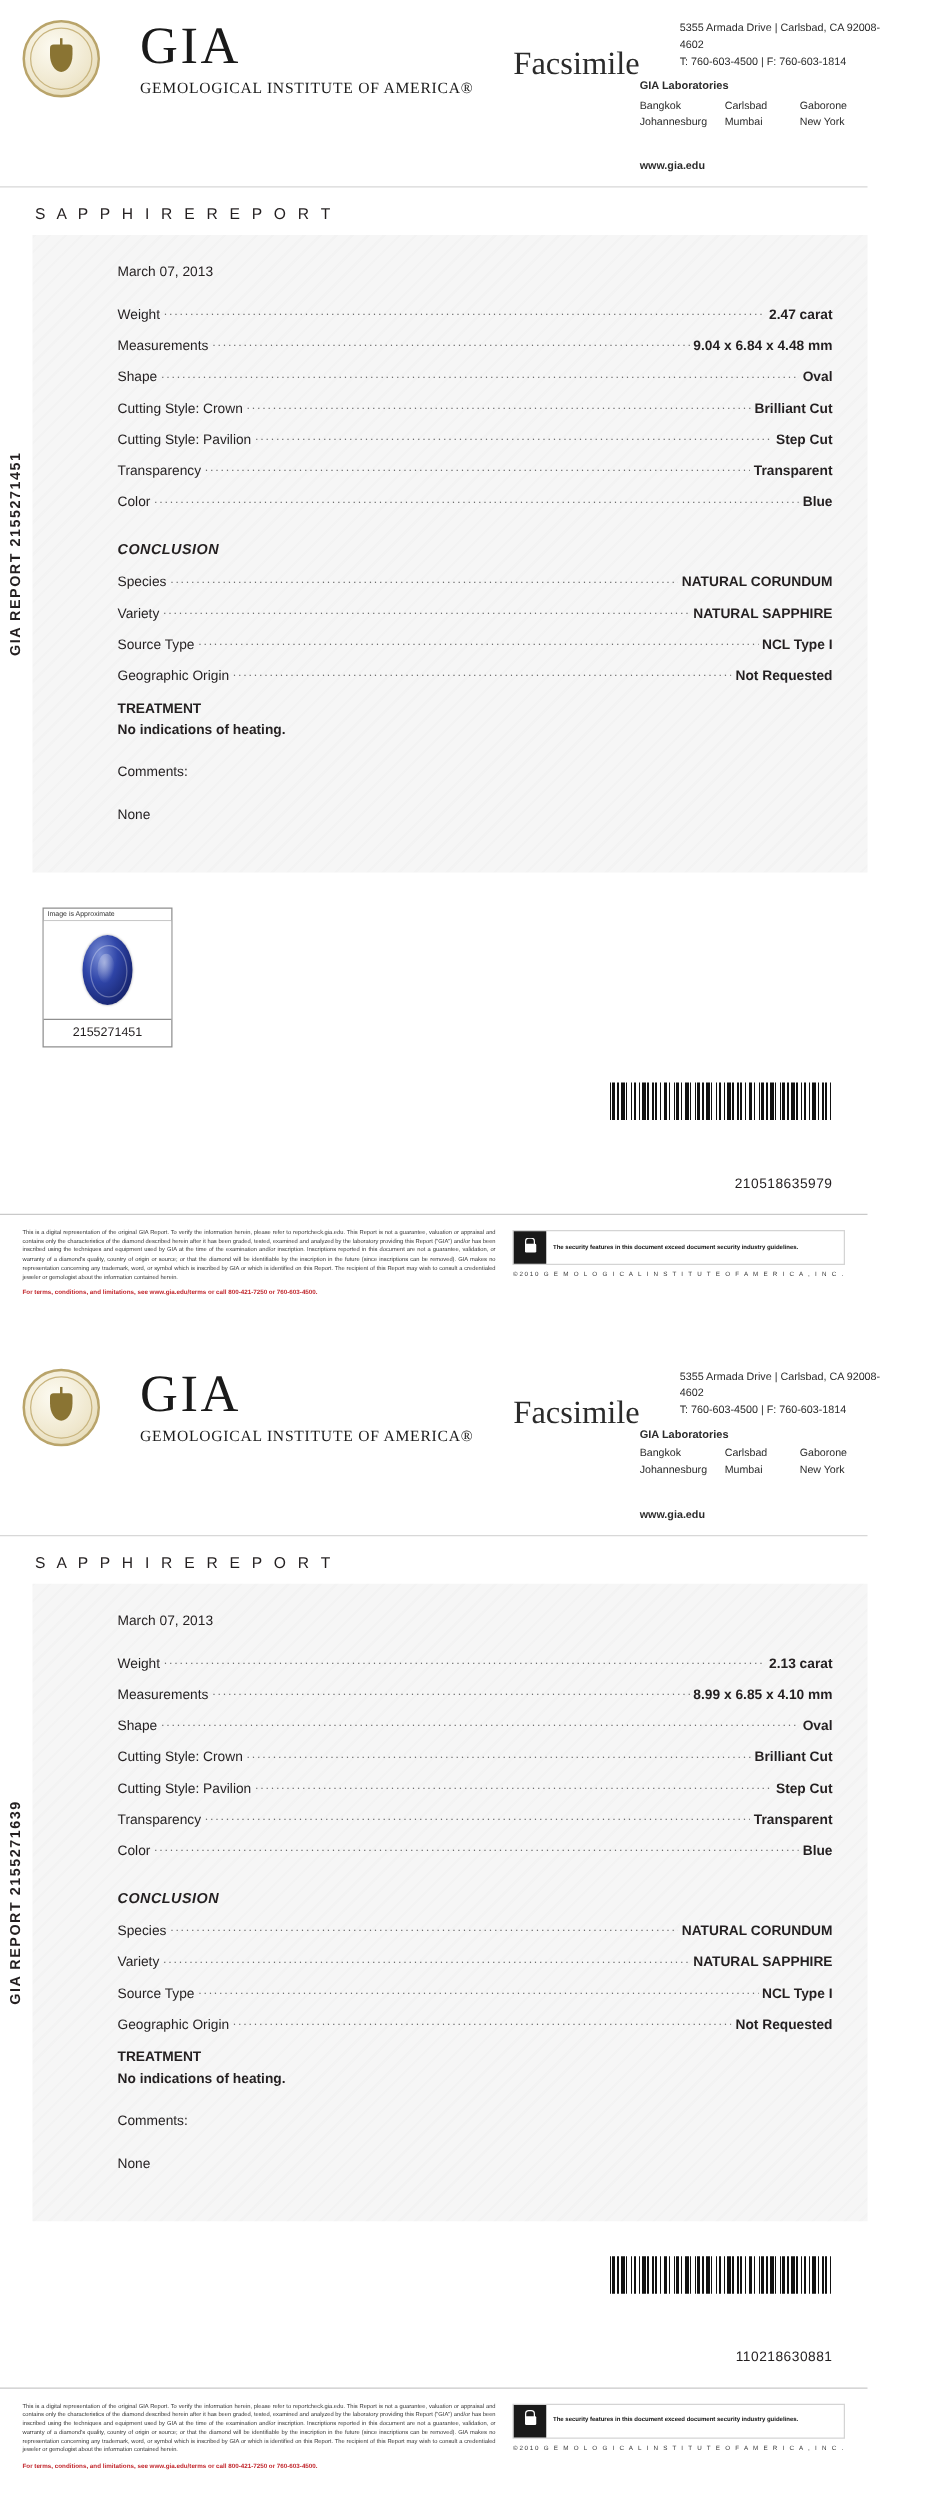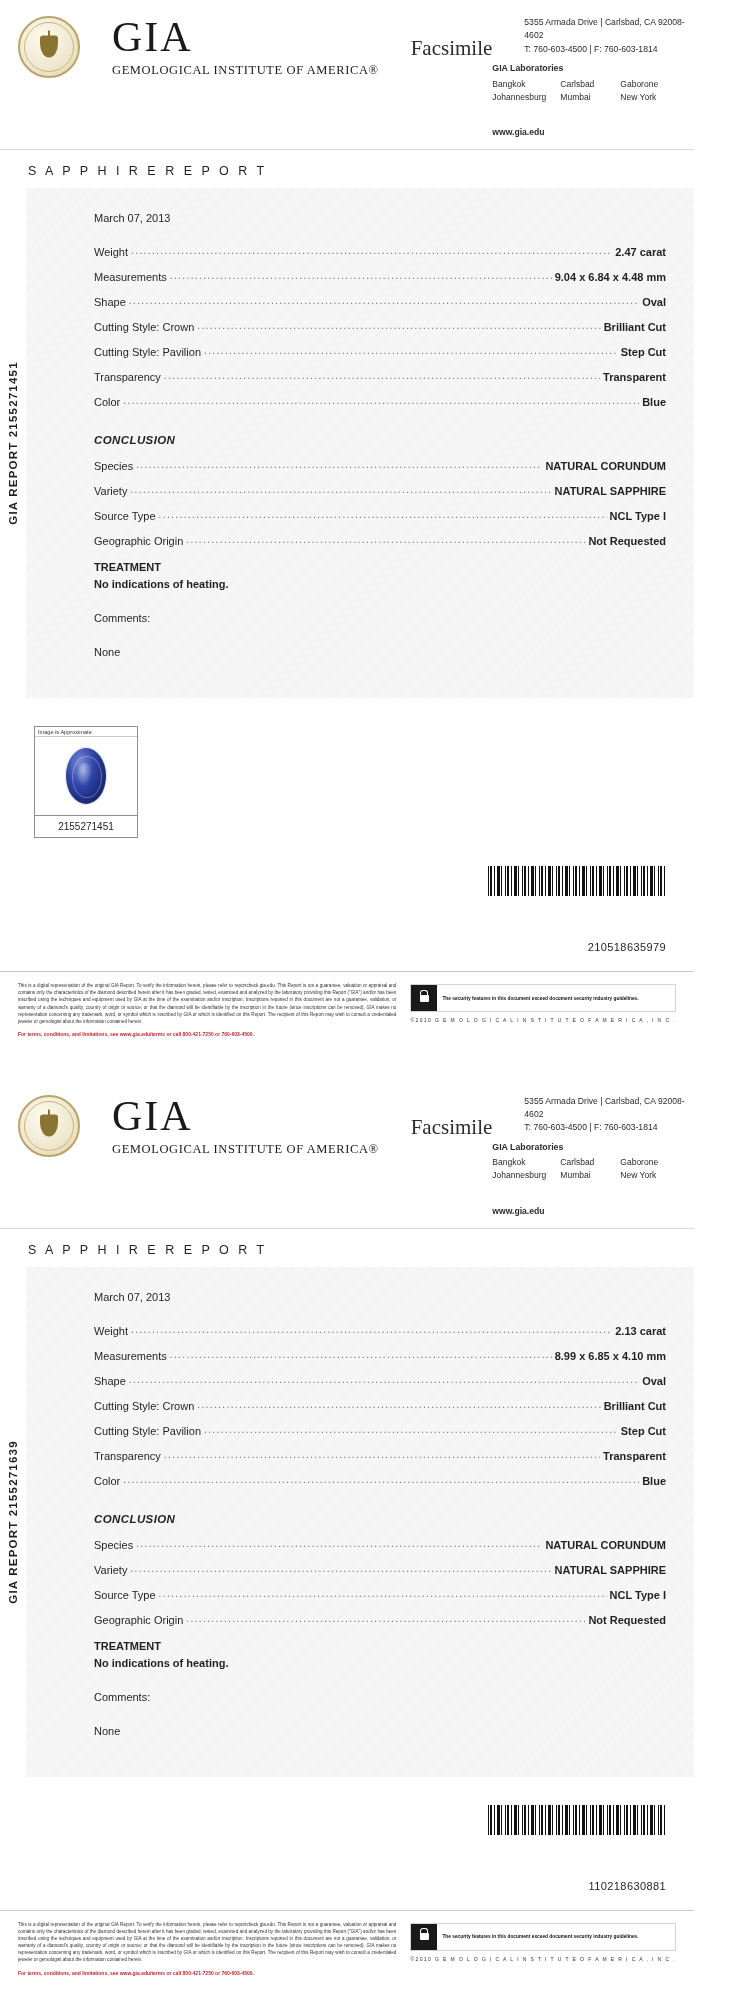--- a/index.html
+++ b/index.html
@@ -72,21 +72,21 @@
   .brand .sub {
     font-family: "Liberation Serif", serif;
     font-size: 12.5px;
     letter-spacing: 0.6px;
     margin-top: 5px;
     color: #1a1a1a;
     white-space: nowrap;
   }
   .facsimile {
     font-family: "Liberation Serif", serif;
-    font-size: 21px;
+    font-size: 26px;
     color: #2b2b2b;
     padding-top: 22px;
     white-space: nowrap;
   }
   .addr {
     margin-left: auto;
     font-size: 8.5px;
     line-height: 1.55;
     color: #2b2b2b;
     padding-top: 2px;
@@ -135,21 +135,21 @@
       repeating-linear-gradient(135deg, rgba(0,0,0,0.012) 0 2px, rgba(255,255,255,0) 2px 9px),
       #f6f6f6;
     padding: 24px 28px 40px 34px;
     min-height: 440px;
   }
   .date { font-size: 11px; margin-bottom: 22px; padding-left: 34px; }
 
   .rows { padding-left: 34px; }
   .row {
     display: flex;
-    align-items: center;
+    align-items: flex-start;
     font-size: 11px;
     margin-bottom: 13px;
     white-space: nowrap;
   }
   .row .lbl { flex: 0 0 auto; }
   .row .dots {
     flex: 1 1 auto;
     overflow: hidden;
     margin: 0 3px;
     color: #6f6f6f;

